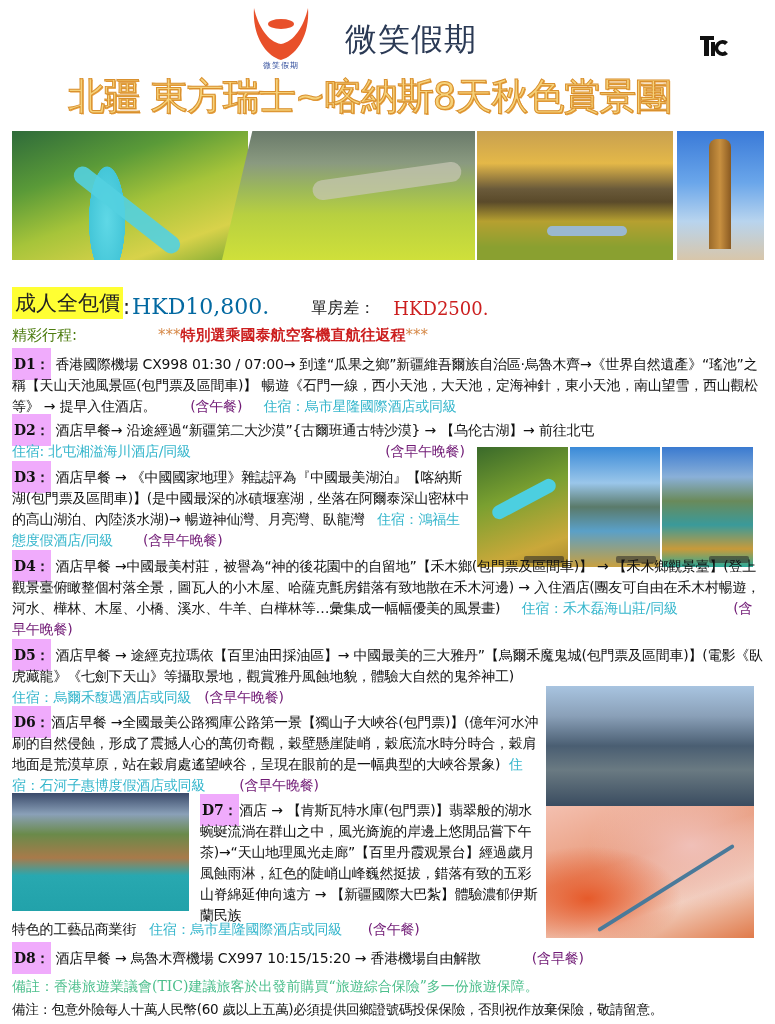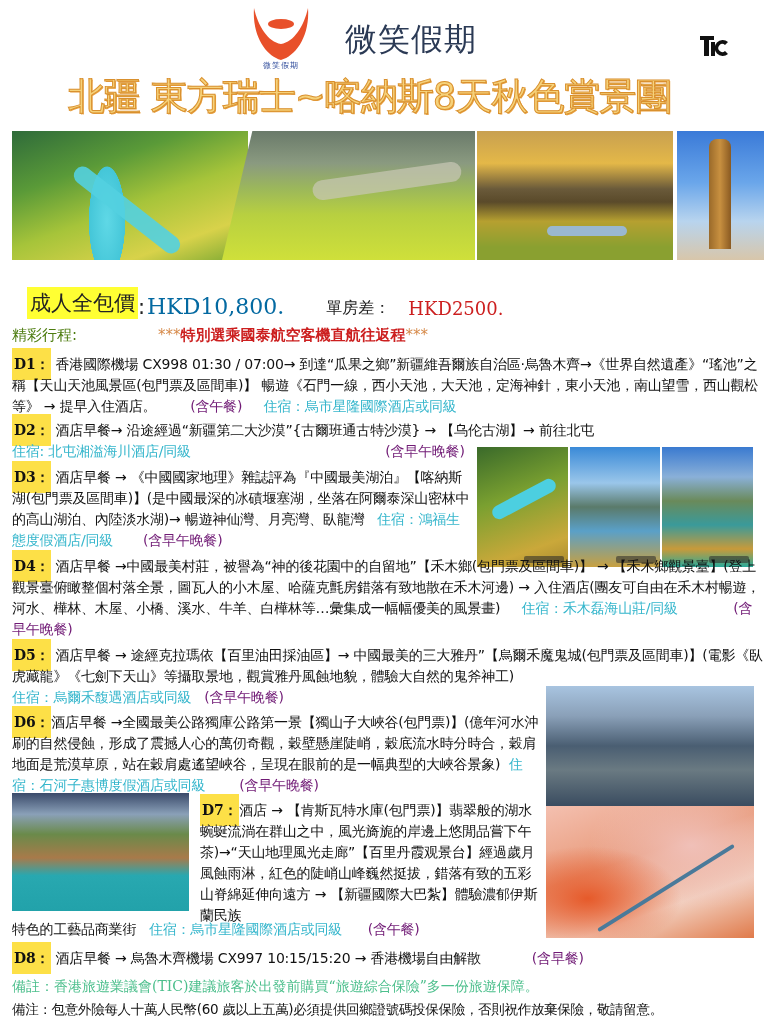--- a/index.html
+++ b/index.html
@@ -28,34 +28,34 @@
     background: linear-gradient(180deg, #6a7a6a 0%, #8a9a80 25%, #9cb85a 45%, #b8d040 65%, #cfe03a 100%); }
   .ph2::after { content:""; position:absolute; left:90px; top:40px; width:150px; height:20px; background:#c9c7b6; transform:rotate(-8deg); opacity:.7; border-radius:10px; }
   .ph3 { left: 477px; top: 131px; width: 196px; height: 129px;
     background: linear-gradient(180deg, #c8a050 0%, #e4b848 25%, #6a5a3a 45%, #5a4a2a 55%, #b6a030 70%, #8aa030 90%); }
   .ph3::after { content:""; position:absolute; left:70px; top:95px; width:80px; height:10px; background:#9ab8d0; border-radius:6px; }
   .ph4 { left: 677px; top: 131px; width: 87px; height: 129px;
     background: linear-gradient(180deg, #3a7ad8 0%, #6aa6ea 40%, #b8d4ee 70%, #d8c6aa 100%); }
   .ph4::after { content:""; position:absolute; left:32px; top:8px; width:22px; height:110px; background:linear-gradient(90deg,#9a6a2a,#c89040,#8a5a22); border-radius:8px 8px 0 0; }
 
   
-  .price-row { left: 27px; top: 285px; height: 34px; display: flex; align-items: flex-end; white-space: nowrap; }
+  .price-row { left: 12px; top: 285px; height: 34px; display: flex; align-items: flex-end; white-space: nowrap; }
   .price-label { background: #ffff33; font-family: "DejaVu Sans", sans-serif; font-size: 21px; color: #222; padding: 2px 3px; }
   .price-colon { font-family: "DejaVu Sans", sans-serif; font-size: 21px; color: #222; margin-right: 2px; }
   .price-val { font-size: 22px; color: #0369a1; }
   .single-label { font-family: Liberation Sans, sans-serif; font-size: 16px; color: #222; margin-left: 42px; margin-right: 18px; }
   .single-val { font-size: 18px; color: #cc1f1f; text-align: right; }
 
   .highlights { left: 12px; top: 326px; font-family: "DejaVu Sans", sans-serif; font-size: 15px; color: #4d7c0f; }
   .special { left: 158px; top: 326px; font-family: "DejaVu Sans", sans-serif; font-size: 15px; color: #cc1f1f; font-weight: bold; }
   .special .stars { color: #d68a4a; font-weight: normal; }
 
   
   .day { font-family: "DejaVu Sans", sans-serif; font-size: 14px; line-height: 21px; color: #111; letter-spacing: -0.2px; }
-  .dtag { background: #fde047; font-family: "DejaVu Serif", serif; font-weight: bold; font-size: 14px; padding: 8px 2px; }
+  .dtag { background: #f0abfc; font-family: "DejaVu Serif", serif; font-weight: bold; font-size: 14px; padding: 8px 2px; }
   .hotel { color: #35b6cc; }
   .meal { color: #701a75; }
 
   .d1 { left: 12px; top: 354px; width: 752px; }
   .d2 { left: 12px; top: 420px; width: 752px; }
   .d3 { left: 12px; top: 467px; width: 458px; }
   .d4 { left: 12px; top: 556px; width: 752px; }
   .d5 { left: 12px; top: 645px; width: 752px; }
   .d6 { left: 12px; top: 712px; width: 528px; }
   .d7 { left: 200px; top: 800px; width: 342px; }

